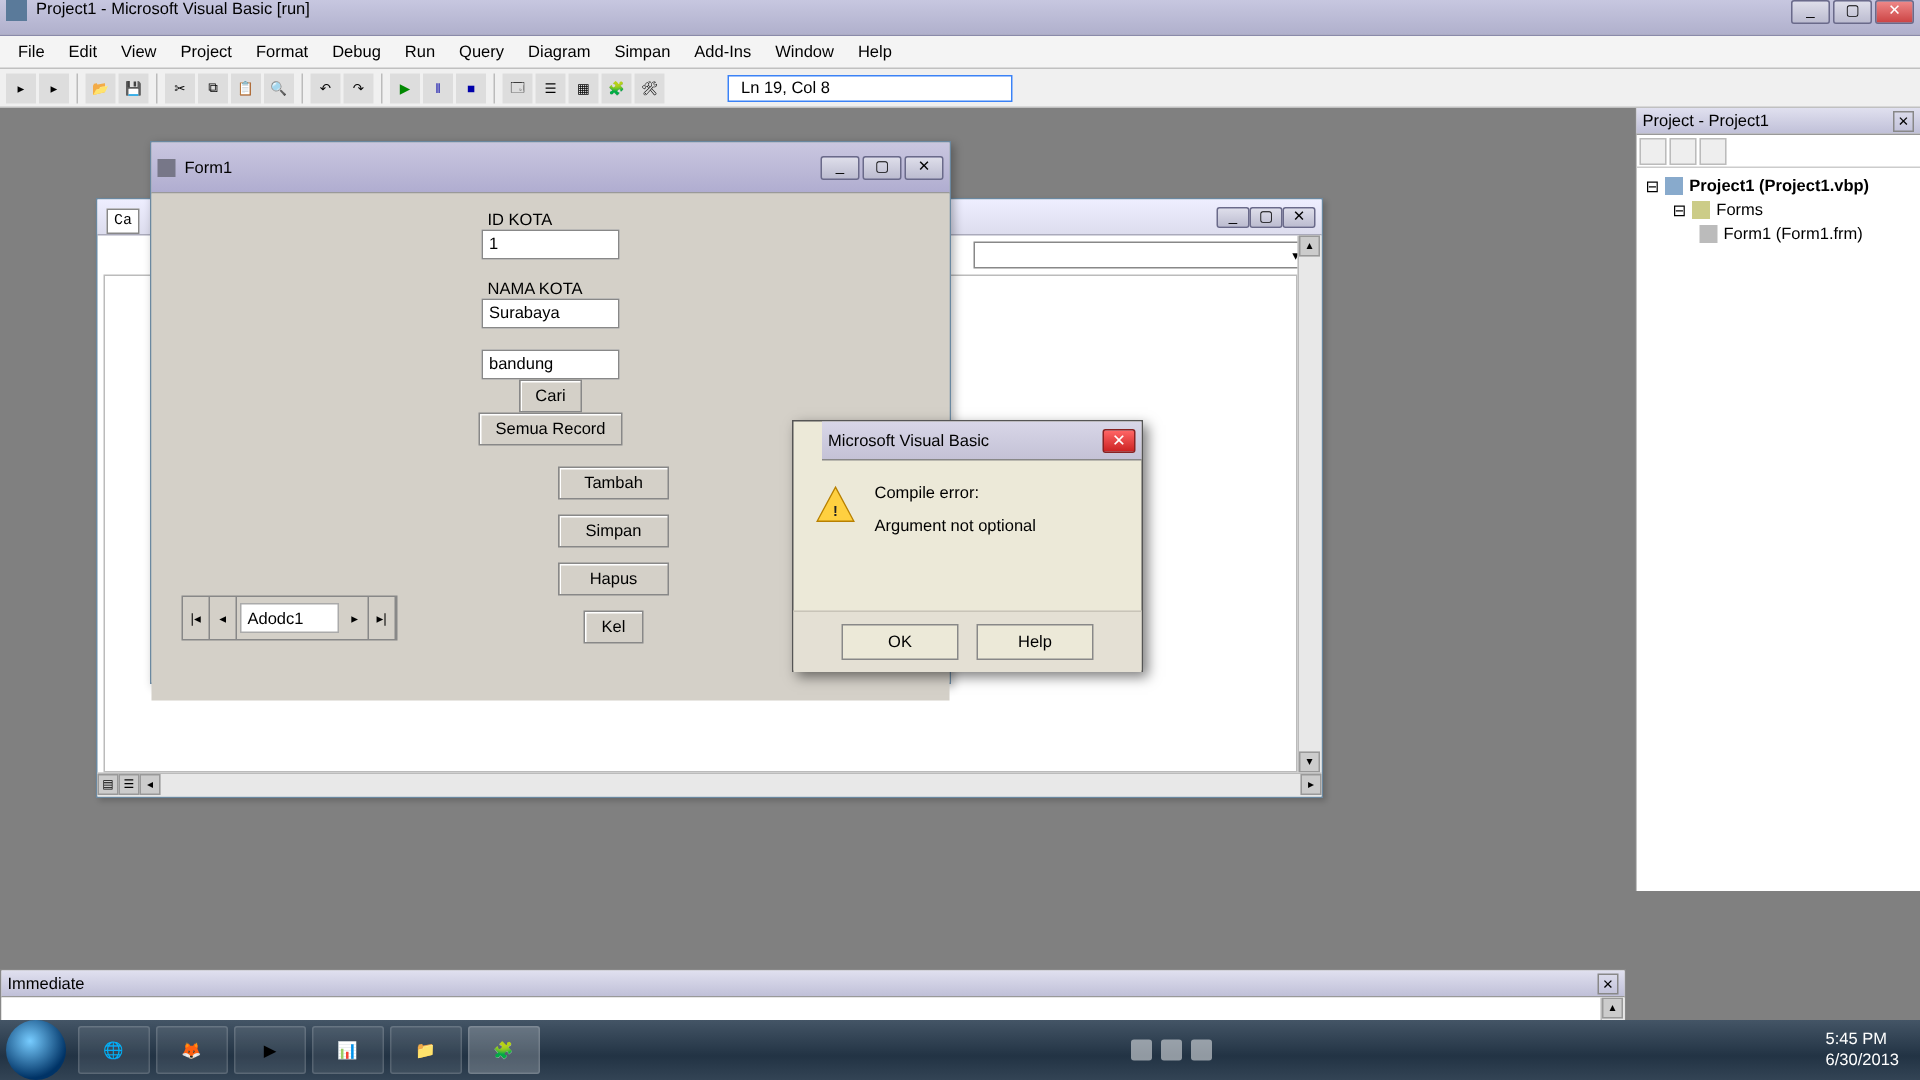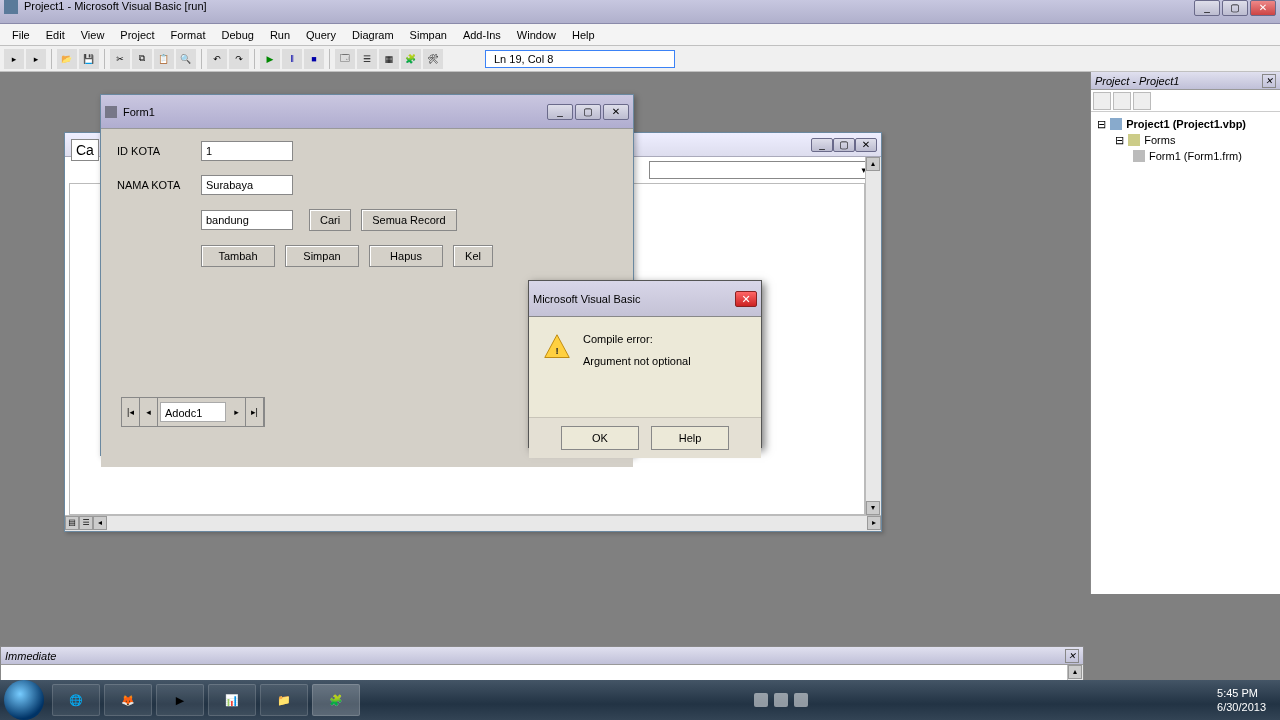--- a/index.html
+++ b/index.html
@@ -13,21 +13,21 @@
 .winbtn.close { background: linear-gradient(#e88,#c44); color:#fff; }
 .menubar { height:22px; background:#f4f4f4; display:flex; align-items:center; padding:0 4px; border-bottom:1px solid #c0c0c0; }
 .menubar span { padding:2px 8px; cursor:default; }
 .toolbar { height:26px; background:#f0f0f0; border-bottom:1px solid #c0c0c0; display:flex; align-items:center; padding:0 4px; gap:2px; }
 .tbicon { width:20px; height:20px; background:#ddd; border:1px solid transparent; display:inline-flex; align-items:center; justify-content:center; font-size:9px; cursor:default; }
 .tbsep { width:1px; height:20px; background:#bbb; margin:0 3px; }
 .tbstatus { margin-left:40px; padding:2px 8px; background:#fff; border:1px solid #3b82f6; width:190px; }
 .workspace { position:absolute; left:0; top:72px; right:0; bottom:0; background:#808080; }
 .mdi-area { position:absolute; left:4px; top:4px; width:1082px; height:522px; background:#808080; }
 .project-panel { position:absolute; right:0; top:0; width:190px; height:522px; background:#fff; border-left:1px solid #888; }
-.panel-title { height:18px; background:linear-gradient(#e0e0ef,#c0c0d8); display:flex; align-items:center; padding:0 4px; border-bottom:1px solid #999;font-style:italic; }
+.panel-title { height:18px; background:linear-gradient(#e0e0ef,#c0c0d8); display:flex; align-items:center; padding:0 4px; border-bottom:1px solid #999; }
 .panel-title span { flex:1; }
 .panel-title .pclose { width:14px; height:14px; border:1px solid #888; font-size:9px; text-align:center; line-height:12px; cursor:default; }
 .panel-tbar { height:22px; display:flex; gap:2px; padding:2px; border-bottom:1px solid #ccc; }
 .panel-tbar div { width:18px; height:18px; border:1px solid #bbb; background:#eee; }
 .tree { padding:4px 6px; font-size:11px; }
 .tree-node { display:flex; align-items:center; gap:4px; height:16px; white-space:nowrap; }
 .tree-icon { width:12px; height:12px; background:#ccc; display:inline-block; }
 .immediate-panel { position:absolute; left:0; bottom:0; width:1084px; height:74px; background:#fff; border:1px solid #888; }
 .immediate-body { position:relative; height:54px; background:#fff; overflow:hidden; }
 .scroll-v { position:absolute; right:0; top:0; bottom:16px; width:16px; background:#e8e8e8; border-left:1px solid #bbb; }
@@ -39,30 +39,30 @@
 .code-tb .winbtn { width:22px; height:14px; }
 .code-body { position:relative; height:calc(100% - 24px); }
 .code-dropdown { position:absolute; right:12px; top:4px; width:220px; height:18px; border:1px solid #888; background:#fff; display:flex; align-items:center; justify-content:flex-end; padding-right:2px; }
 .code-dropdown::after { content:"▾"; font-size:9px; }
 .code-area { position:absolute; left:4px; top:26px; right:16px; bottom:16px; background:#fff; border:1px solid #bbb; }
 
 .form-window { position:absolute; left:96px; top:18px; width:534px; height:362px; background:#d4d0c8; border:1px solid #6a88a0; box-shadow:2px 2px 6px rgba(0,0,0,.3); }
 .form-titlebar { height:34px; background:linear-gradient(#cac7e0,#b0add0); display:flex; align-items:center; padding:0 4px; border-bottom:1px solid #999; }
 .form-titlebar .lefticon { width:12px; height:12px; background:#778; margin-right:6px; }
 .form-body { padding:12px 16px; background:#d4d0c8; position:relative; height:calc(100% - 22px); }
-.form-row { display:flex; align-items:center; margin-bottom:14px; }
+.form-row { display:flex; align-items:center; margin-bottom:14px;flex-direction:column; }
 .form-label { width:84px; }
 .form-input { width:92px; height:20px; border:1px solid #888; background:#fff; padding:0 4px; }
 .form-btn { height:22px; border:1px solid #888; background:#d4d0c8; padding:0 10px; box-shadow:1px 1px 0 #fff inset; cursor:default; }
 .adodc { position:absolute; left:20px; bottom:40px; width:144px; height:30px; border:1px solid #888; background:#d4d0c8; display:flex; align-items:center; }
 .adodc .nav { width:18px; height:28px; border-right:1px solid #888; display:flex; align-items:center; justify-content:center; font-size:9px; }
 .adodc .lbl { flex:1; padding:0 4px; background:#fff; height:20px; line-height:20px; margin:0 2px; border:1px solid #aaa; }
 
 .msgbox { position:absolute; left:524px; top:204px; width:234px; height:168px; background:#ece9d8; border:1px solid #555; box-shadow:3px 3px 8px rgba(0,0,0,.5); }
-.msgbox-tb { height:36px; background:linear-gradient(#d8d6e8,#c4c2d6); display:flex; align-items:center; padding:0 4px; border-bottom:1px solid #888; }
+.msgbox-tb { height:26px; background:linear-gradient(#d8d6e8,#c4c2d6); display:flex; align-items:center; padding:0 4px; border-bottom:1px solid #888;margin-left:19px; }
 .msgbox-tb .mtitle { flex:1; }
 .msgbox-tb .mclose { width:22px; height:16px; background:linear-gradient(#f66,#c22); color:#fff; border:1px solid #822; border-radius:2px; text-align:center; font-size:11px; line-height:14px; cursor:default; }
 .msgbox-body { padding:16px 14px 8px; display:flex; gap:12px; height:100px; align-items:flex-start; }
 .warn-icon { width:28px; height:28px; }
 .msgbox-btns { display:flex; gap:12px; justify-content:center; padding:8px; border-top:1px solid #c8c4b8; background:#e4e0d4; }
 .msgbox-btn { width:78px; height:24px; border:1px solid #888; background:#ece9d8; cursor:default; }
 
 .taskbar { position:absolute; left:0; bottom:0; width:1280px; height:40px; background:linear-gradient(#456,#234 60%,#345); display:flex; align-items:center; padding:0 4px; }
 .start-orb { width:40px; height:40px; border-radius:50%; background:radial-gradient(circle at 40% 35%,#7cf,#036 70%); margin-right:6px; }
 .task-item { width:48px; height:32px; margin:0 2px; background:rgba(255,255,255,.08); border:1px solid rgba(255,255,255,.15); border-radius:2px; display:flex; align-items:center; justify-content:center; }
@@ -126,21 +126,21 @@
     <div class="tbicon">🧩</div>
     <div class="tbicon">🛠</div>
     <div class="tbstatus">Ln 19, Col 8</div>
   </div>
 
   <div class="workspace">
     <div class="mdi-area">
 
       <div class="code-window">
         <div class="code-tb">
-          <div style="position:absolute; left:6px; top:6px; font-size:14px; background:#fff; border:1px solid #888; padding:2px 4px;">Ca</div>
+          <div style="position:absolute; left:6px; top:6px; font-size:10px; background:#fff; border:1px solid #888; padding:2px 4px;font-family:Liberation Mono, monospace;">Ca</div>
           <div class="winbtn">_</div>
           <div class="winbtn">▢</div>
           <div class="winbtn">✕</div>
         </div>
         <div class="code-body">
           <div class="code-dropdown"></div>
           <div class="code-area"></div>
           <div class="scroll-v">
             <div class="scroll-btn" style="position:absolute;top:0;">▴</div>
             <div class="scroll-btn" style="position:absolute;bottom:0;">▾</div>

